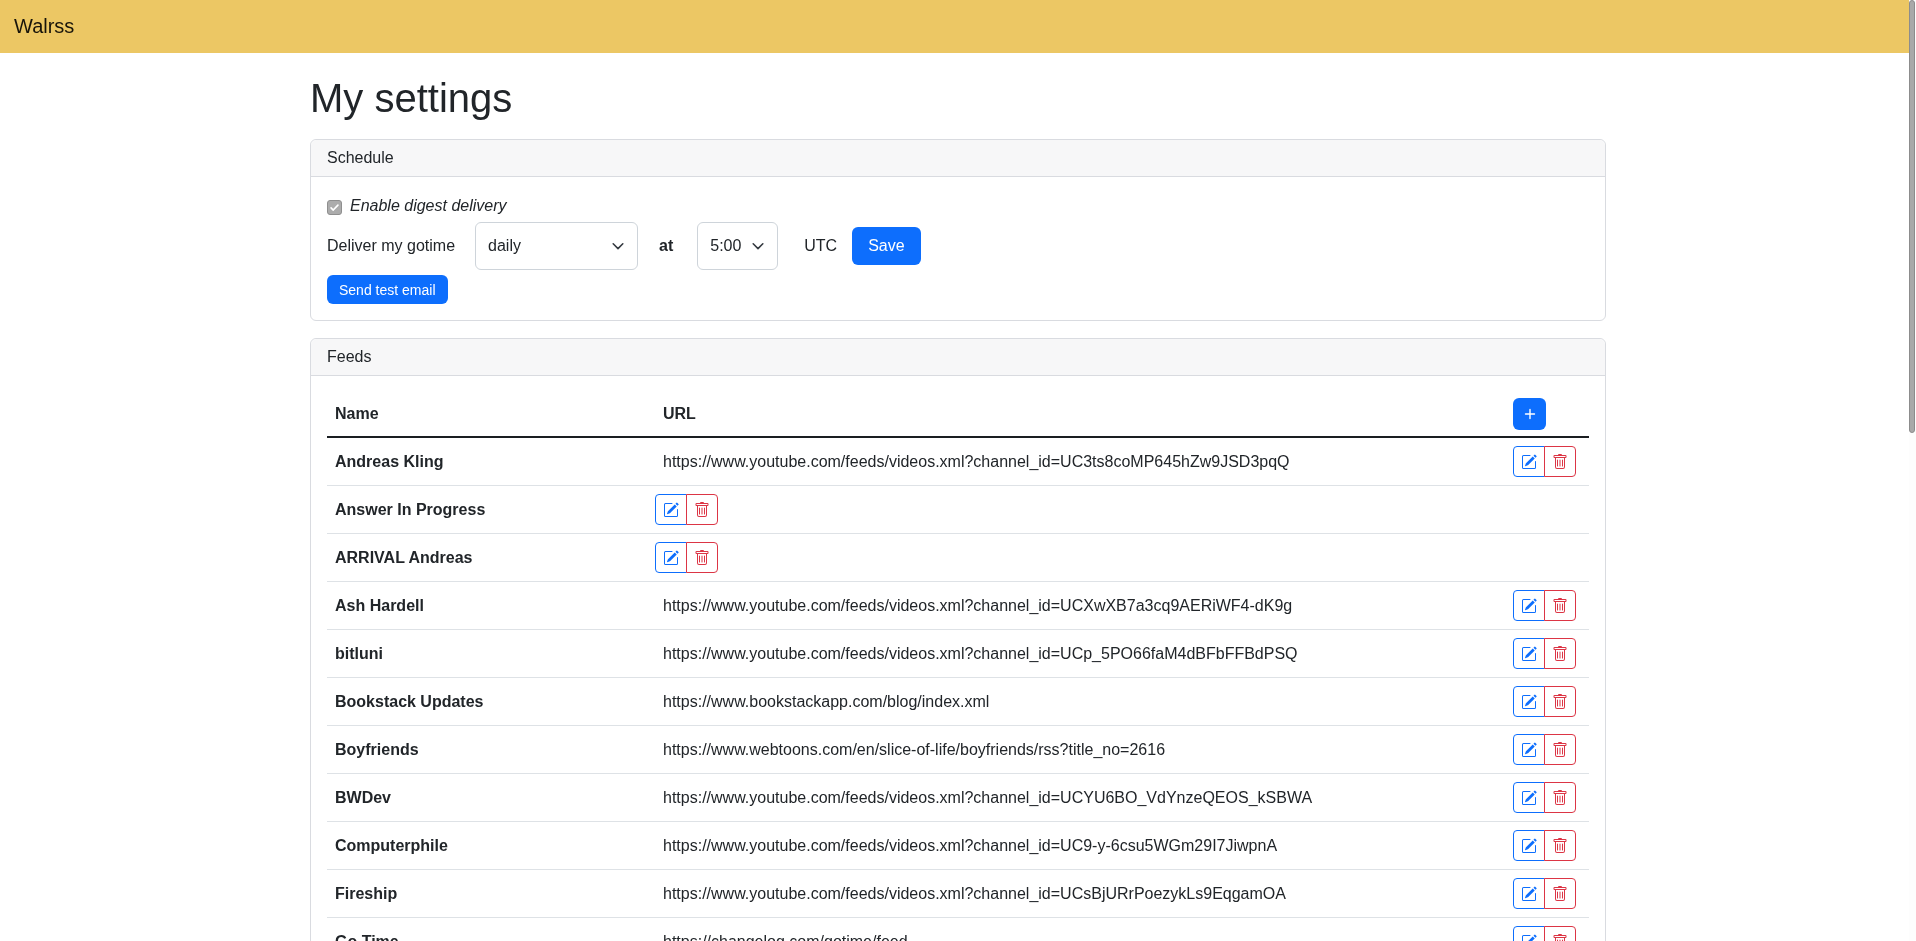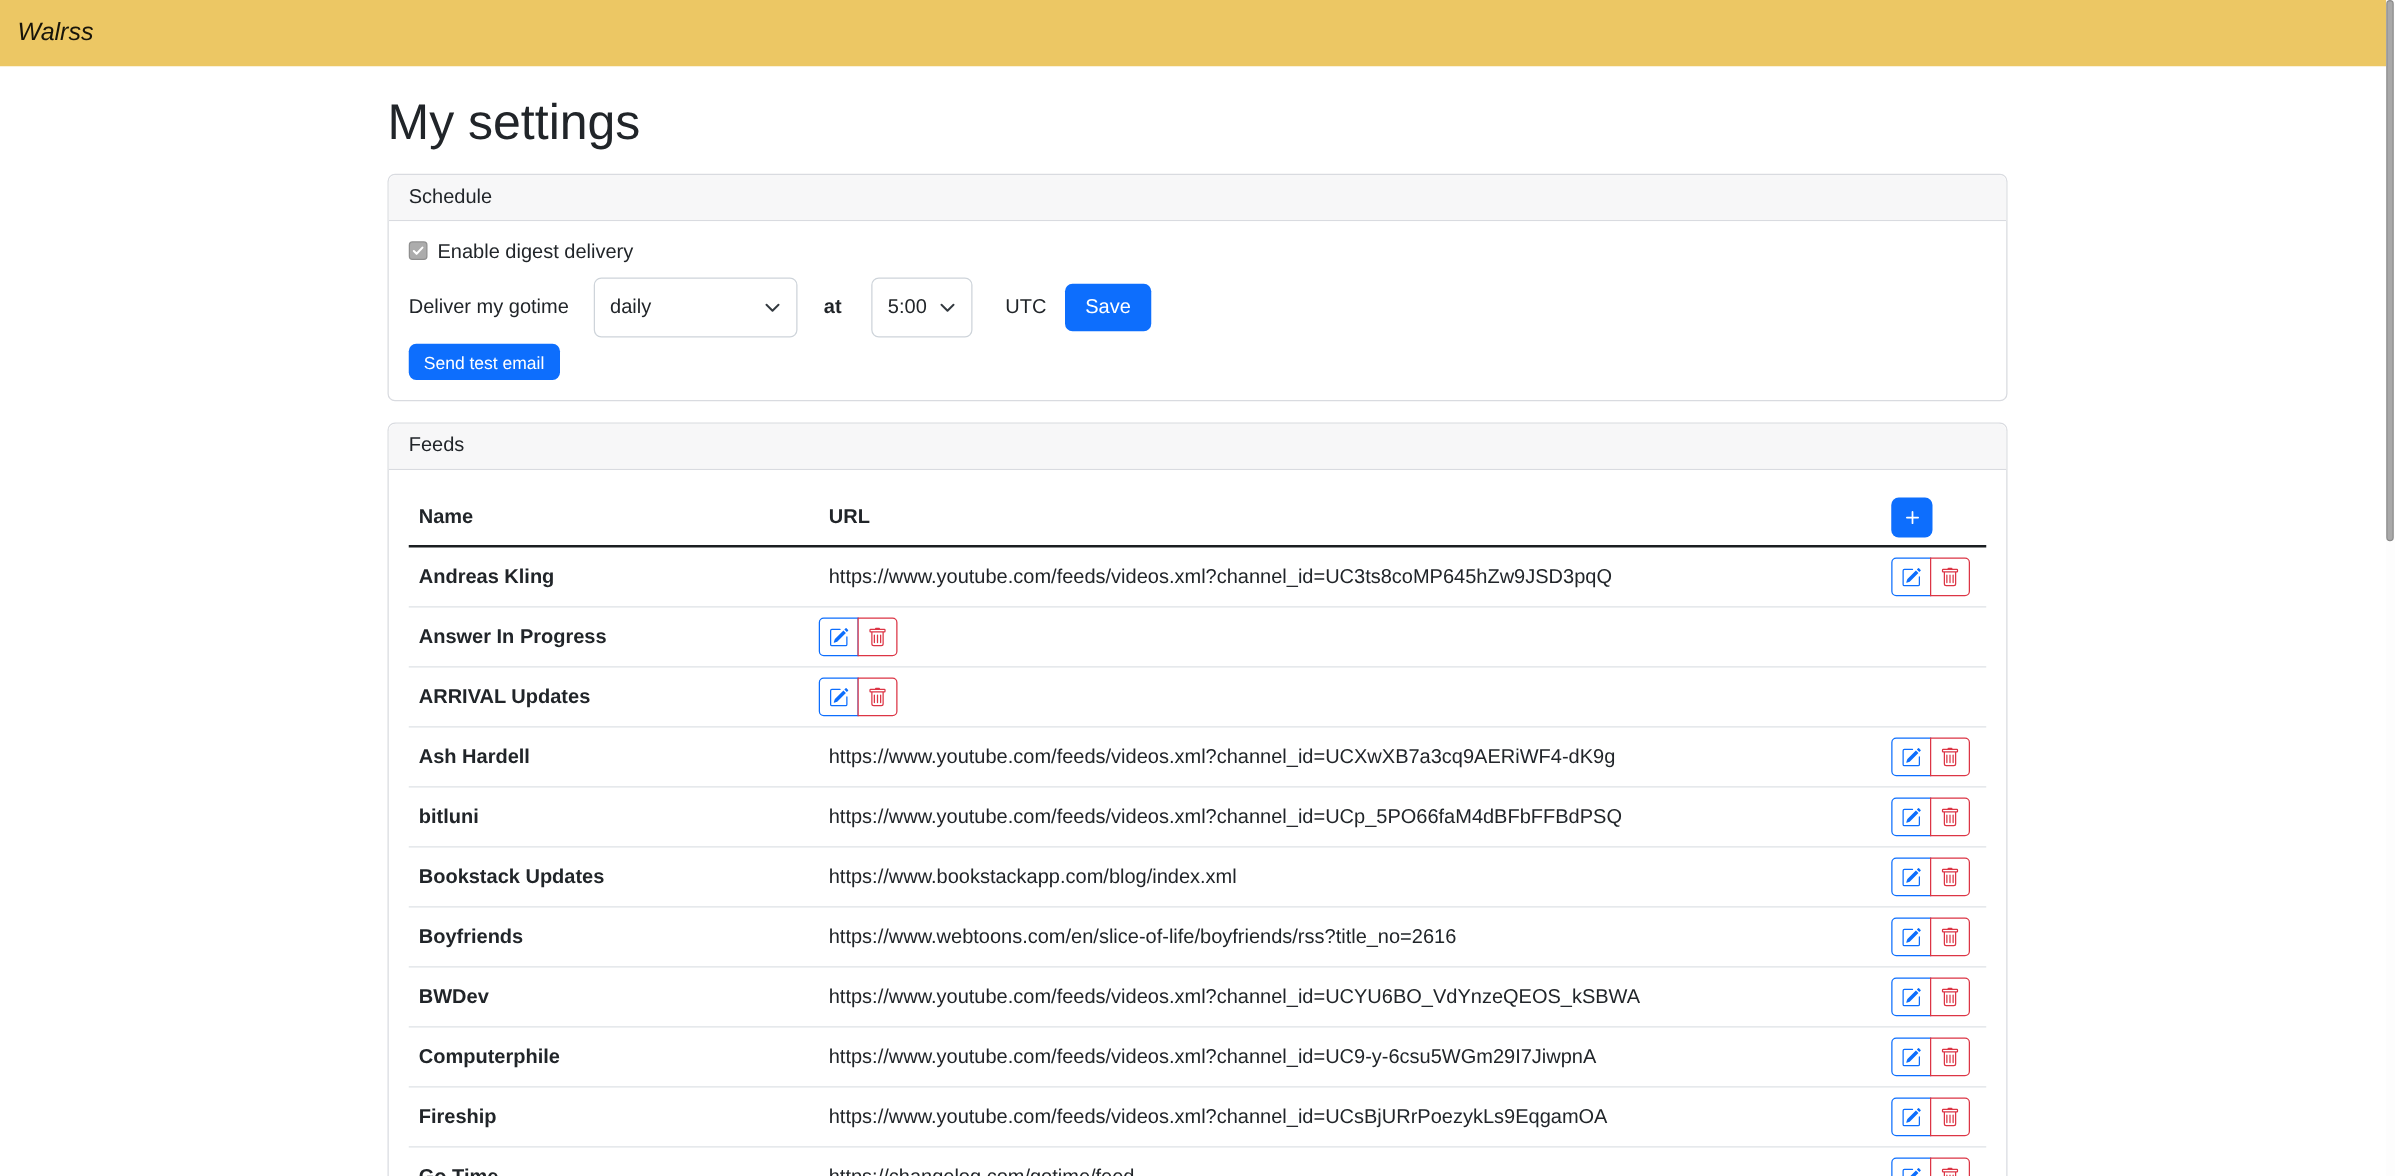--- a/index.html
+++ b/index.html
@@ -7,36 +7,36 @@
   body {
     width:1916px; height:941px; overflow:hidden; position:relative;
     background:#ffffff; color:#212529;
     font-family:"Liberation Sans", sans-serif; font-size:16px;
   }
   
   .navbar {
     width:1909px; height:53px; background:#ecc764;
     display:flex; align-items:center; padding:0 14px;
   }
-  .navbar .brand { font-size:20px; color:rgba(0,0,0,.9);font-style:italic; }
+  .navbar .brand { font-size:20px; color:rgba(0,0,0,.9); }
   
   .container { width:1296px; margin-left:310px; }
   h1.page-title { font-size:40px; font-weight:500; margin:21px 0 8px 0; line-height:1.2; }
   
   .card {
     border:1px solid #d9dbe0; border-radius:6px; margin-top:17px;
     background:#fff;
   }
   .card-header {
     background:#f7f7f8; border-bottom:1px solid #d9dbe0;
     padding:9px 16px; border-radius:6px 6px 0 0; font-size:16px;
   }
   .card-body { padding:16px; }
   
-  .check-row { display:flex; align-items:flex-start; height:22px; }
+  .check-row { display:flex; align-items:flex-end; height:22px;font-style:italic; }
   .checkbox {
     width:15px; height:15px; border-radius:3px; background:#acacac;
     border:1px solid #8f8f8f; display:inline-flex; align-items:center; justify-content:center;
     margin-right:8px;
   }
   .check-label { font-size:16px; }
   .form-row { display:flex; align-items:center; margin-top:12px; height:38px; }
   .form-label { font-size:16px; }
   .select {
     height:48px; border:1px solid #ced4da; border-radius:6px; background:#fff;
@@ -199,21 +199,21 @@
           <svg width="16" height="16" viewBox="0 0 16 16" fill="currentColor">
                       <path d="M5.5 5.5A.5.5 0 0 1 6 6v6a.5.5 0 0 1-1 0V6a.5.5 0 0 1 .5-.5zm2.5 0a.5.5 0 0 1 .5.5v6a.5.5 0 0 1-1 0V6a.5.5 0 0 1 .5-.5zm3 .5a.5.5 0 0 0-1 0v6a.5.5 0 0 0 1 0V6z"></path>
                       <path d="M14.5 3a1 1 0 0 1-1 1H13v9a2 2 0 0 1-2 2H5a2 2 0 0 1-2-2V4h-.5a1 1 0 0 1-1-1V2a1 1 0 0 1 1-1H6a1 1 0 0 1 1-1h2a1 1 0 0 1 1 1h3.5a1 1 0 0 1 1 1v1zM4.118 4 4 4.059V13a1 1 0 0 0 1 1h6a1 1 0 0 0 1-1V4.059L11.882 4H4.118zM2.5 3h11V2h-11v1z"></path>
                     </svg>
         </button>
       </span>
     </span>
   </div>
 
   <div class="frow">
-    <span class="col-name feed-name">ARRIVAL Updates</span>
+    <span class="col-name feed-name">ARRIVAL Andreas</span>
     <span class="col-actions">
       <span class="btn-group">
         <button class="icon-btn btn-edit">
           <svg width="16" height="16" viewBox="0 0 16 16" fill="currentColor">
                       <path d="M15.502 1.94a.5.5 0 0 1 0 .706L14.459 3.69l-2-2L13.502.646a.5.5 0 0 1 .707 0l1.293 1.293zm-1.75 2.456-2-2L4.939 9.21a.5.5 0 0 0-.121.196l-.805 2.414a.25.25 0 0 0 .316.316l2.414-.805a.5.5 0 0 0 .196-.12l6.813-6.814z"></path>
                       <path fill-rule="evenodd" d="M1 13.5A1.5 1.5 0 0 0 2.5 15h11a1.5 1.5 0 0 0 1.5-1.5v-6a.5.5 0 0 0-1 0v6a.5.5 0 0 1-.5.5h-11a.5.5 0 0 1-.5-.5v-11a.5.5 0 0 1 .5-.5H9a.5.5 0 0 0 0-1H2.5A1.5 1.5 0 0 0 1 2.5v11z"></path>
                     </svg>
         </button>
         <button class="icon-btn btn-delete">
           <svg width="16" height="16" viewBox="0 0 16 16" fill="currentColor">

